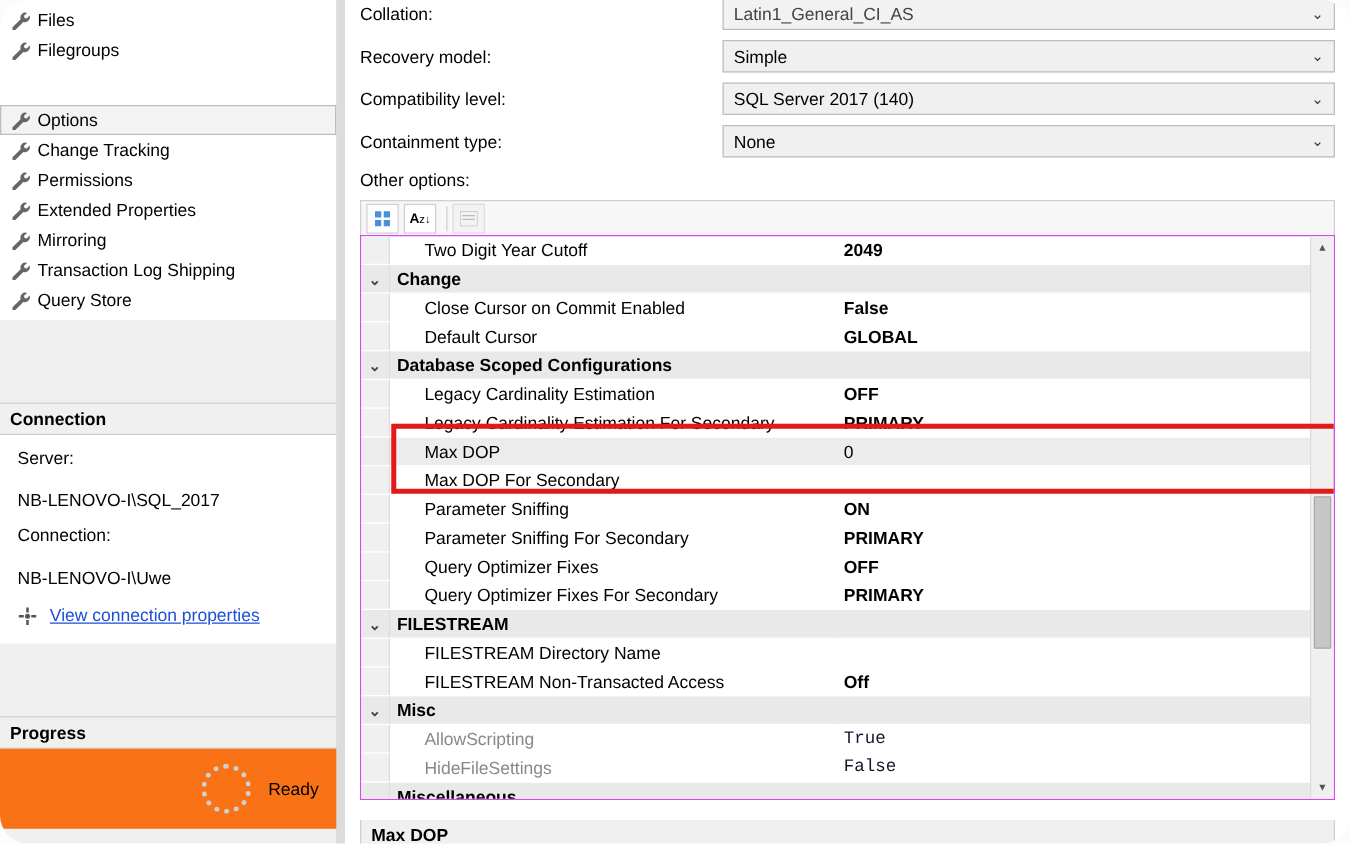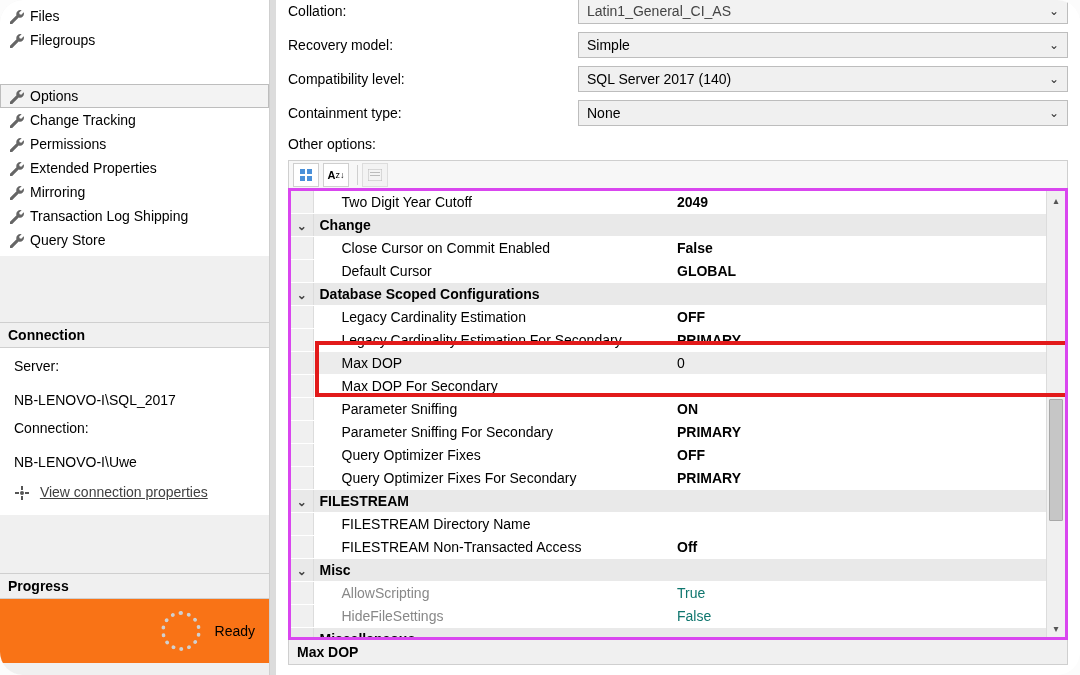--- a/index.html
+++ b/index.html
@@ -65,21 +65,21 @@
   .section-body {
     background: #fff;
     padding: 10px 14px 14px 14px;
   }
   .kv {
     margin-bottom: 6px;
   }
   .kv .k { }
   .kv .v { margin-top: 18px; }
   .link {
-    color: #404040;
+    color: #1d4ed8;
     text-decoration: underline;
     cursor: pointer;
   }
   .conn-icon {
     width: 16px;
     height: 16px;
     margin-right: 6px;
     display: inline-block;
     vertical-align: middle;
   }
@@ -178,22 +178,22 @@
     margin-right: 4px;
     display: inline-flex;
     align-items: center;
     justify-content: center;
     font-size: 11px;
     cursor: pointer;
   }
   .tb-btn.disabled { color:#999; border-color:#ddd; background:#f3f3f3; cursor:default; }
 
   .grid-wrap {
-    margin: 0 12px 0 12px;
-    border: 3px solid #d946ef;
+    margin: 0 12px 16px 12px;
+    border: 1px solid #d946ef;
     height: 452px;
     position: relative;
     box-sizing: border-box;
     overflow: hidden;
     padding-left: 20px;
   }
   .grid-scroll {
     position: absolute;
     left: 0;
     top: 0;
@@ -250,21 +250,21 @@
     background: #e9e9e9;
     font-weight: bold;
   }
   .grid tr.category .col-gutter {
     background: #e9e9e9;
     text-align: center;
   }
   .grid tr.prop .col-key { padding-left: 28px !important; }
   .grid tr.prop .col-val { font-weight: bold; }
   .grid tr.prop.dim .col-key { color: #888; }
-  .grid tr.prop.dim .col-val { color: #0f766e; font-weight: normal; }
+  .grid tr.prop.dim .col-val { color: #0f172a; font-weight: normal; font-family: Liberation Mono, monospace; }
   .grid tr.highlighted td { background: #ececec; }
   .chevcat {
     font-size: 12px;
     color:#444;
   }
 
   .red-box {
     position: absolute;
     border: 4px solid #e21a1a;
     pointer-events: none;

